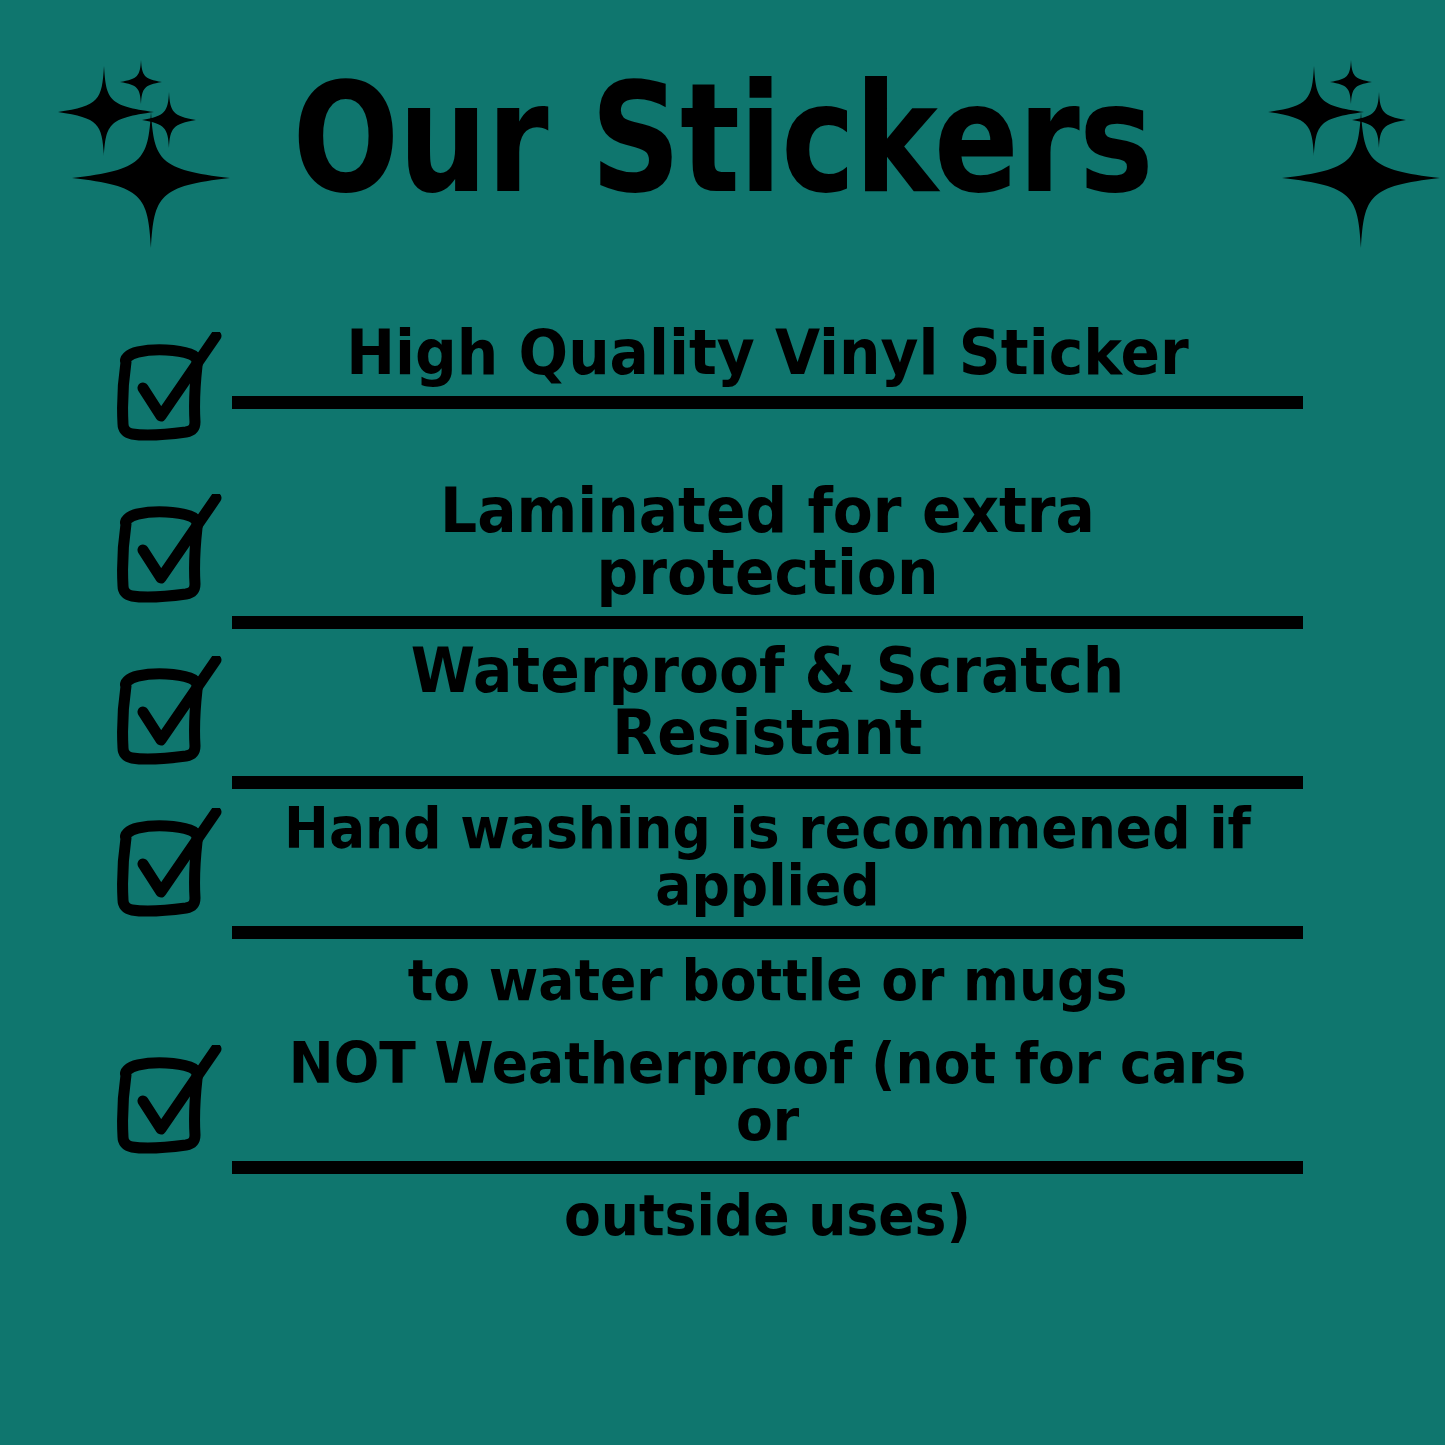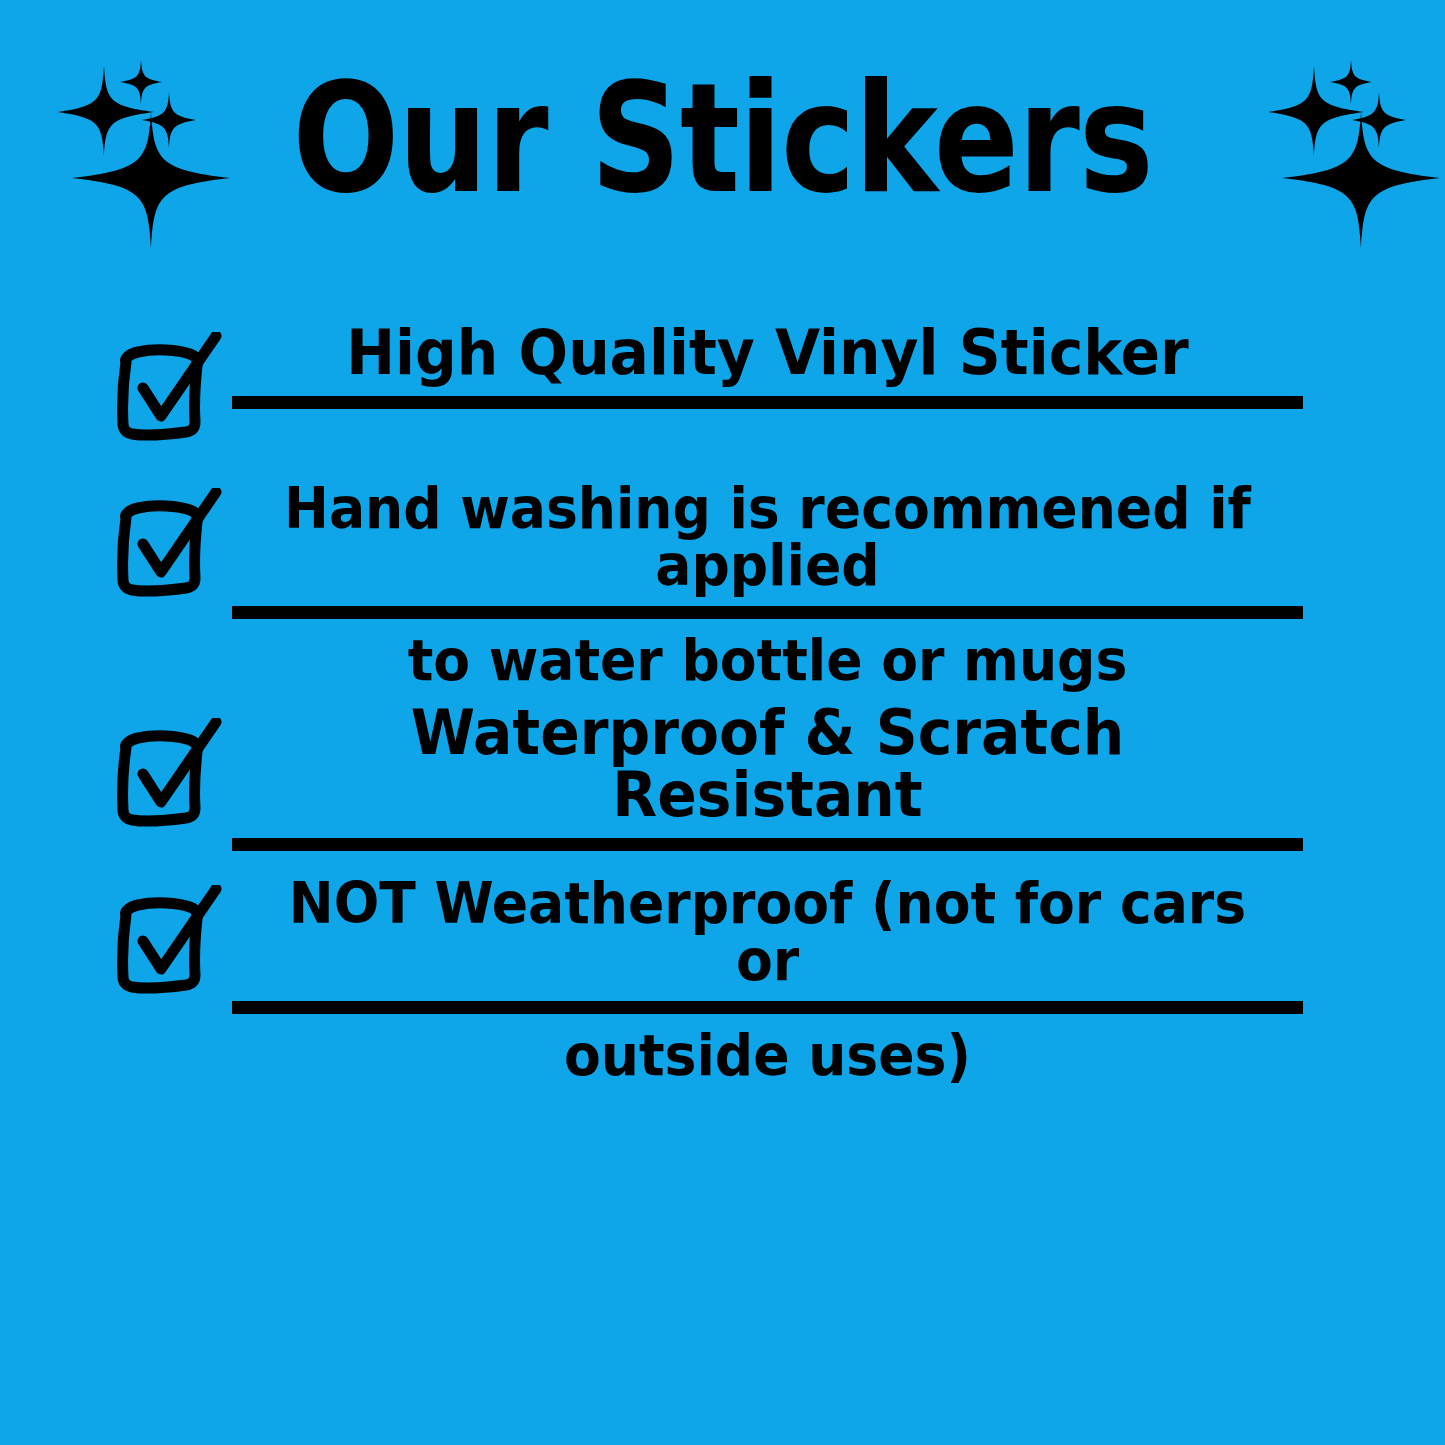--- a/index.html
+++ b/index.html
@@ -131,21 +131,21 @@
     line-height: 1.05;
     transform: scaleX(0.94);
     transform-origin: center center;
   }
   .item-4 .second-line { font-size: 57px; margin-top: 12px; }
   .item-6 .second-line { font-size: 57px; margin-top: 12px; }
 </style>
 </head>
 <body>
 
-<div id="poster" style="background: #0ea5e9; padding-left: 28px;">
+<div id="poster" style="background: #0f766e; padding-left: 28px;">
 
   <div class="sparkle-cluster left">
     <svg viewBox="0 0 180 200" xmlns="http://www.w3.org/2000/svg" aria-hidden="true">
 
       <path fill="#000" d="M93 60 C96 108 101 118 172 126 C101 134 96 144 93 196 C90 144 85 134 14 126 C85 118 90 108 93 60 Z"></path>
 
       <path fill="#000" d="M38 14 C40 48 43 54 88 60 C43 66 40 72 38 104 C36 72 33 66 -8 60 C33 54 36 48 38 14 Z" transform="translate(8,0)"></path>
 
       <path fill="#000" d="M83 8 C84 24 86 27 104 30 C86 33 84 36 83 52 C82 36 80 33 62 30 C80 27 82 24 83 8 Z"></path>
 
@@ -175,50 +175,63 @@
           <path d="M39 56 L57 84 L112 4" fill="none" stroke="#000" stroke-width="11" stroke-linecap="round" stroke-linejoin="round"></path>
         </svg>
       </div>
       <div class="item-body">
         <div class="item-text line-1">High Quality Vinyl Sticker</div>
         <div class="gap-after-rule"></div>
         <div class="item-rule"></div>
       </div>
     </div>
 
+    <div class="check-item item-2">
+      <div class="checkbox-icon">
+        <svg viewBox="0 0 118 110" xmlns="http://www.w3.org/2000/svg" aria-hidden="true">
+          <path d="M22 30 C20 28 24 22 34 20 C52 16 74 18 86 22 C92 24 94 28 93 34 C91 52 90 74 91 90 C91 96 88 99 82 100 C60 103 40 104 28 102 C22 101 19 97 19 92 C18 74 19 50 22 30 Z" fill="none" stroke="#000" stroke-width="11" stroke-linecap="round" stroke-linejoin="round"></path>
+          <path d="M39 56 L57 84 L112 4" fill="none" stroke="#000" stroke-width="11" stroke-linecap="round" stroke-linejoin="round"></path>
+        </svg>
+      </div>
+      <div class="item-body">
+        <div class="item-text line-1">Laminated for extra protection</div>
+        <div class="gap-after-rule"></div>
+        <div class="item-rule"></div>
+      </div>
+    </div>
+
+    <div class="check-item item-3">
+      <div class="checkbox-icon">
+        <svg viewBox="0 0 118 110" xmlns="http://www.w3.org/2000/svg" aria-hidden="true">
+          <path d="M22 30 C20 28 24 22 34 20 C52 16 74 18 86 22 C92 24 94 28 93 34 C91 52 90 74 91 90 C91 96 88 99 82 100 C60 103 40 104 28 102 C22 101 19 97 19 92 C18 74 19 50 22 30 Z" fill="none" stroke="#000" stroke-width="11" stroke-linecap="round" stroke-linejoin="round"></path>
+          <path d="M39 56 L57 84 L112 4" fill="none" stroke="#000" stroke-width="11" stroke-linecap="round" stroke-linejoin="round"></path>
+        </svg>
+      </div>
+      <div class="item-body">
+        <div class="item-text line-1">Waterproof &amp; Scratch Resistant</div>
+        <div class="gap-after-rule"></div>
+        <div class="item-rule"></div>
+      </div>
+    </div>
 
     <div class="check-item item-4">
       <div class="checkbox-icon">
         <svg viewBox="0 0 118 110" xmlns="http://www.w3.org/2000/svg" aria-hidden="true">
           <path d="M22 30 C20 28 24 22 34 20 C52 16 74 18 86 22 C92 24 94 28 93 34 C91 52 90 74 91 90 C91 96 88 99 82 100 C60 103 40 104 28 102 C22 101 19 97 19 92 C18 74 19 50 22 30 Z" fill="none" stroke="#000" stroke-width="11" stroke-linecap="round" stroke-linejoin="round"></path>
           <path d="M39 56 L57 84 L112 4" fill="none" stroke="#000" stroke-width="11" stroke-linecap="round" stroke-linejoin="round"></path>
         </svg>
       </div>
       <div class="item-body">
         <div class="item-text line-1">Hand washing is recommened if applied</div>
         <div class="gap-after-rule"></div>
         <div class="item-rule"></div>
         <div class="second-line">to water bottle or mugs</div>
       </div>
     </div>
 
-    <div class="check-item item-3">
-      <div class="checkbox-icon">
-        <svg viewBox="0 0 118 110" xmlns="http://www.w3.org/2000/svg" aria-hidden="true">
-          <path d="M22 30 C20 28 24 22 34 20 C52 16 74 18 86 22 C92 24 94 28 93 34 C91 52 90 74 91 90 C91 96 88 99 82 100 C60 103 40 104 28 102 C22 101 19 97 19 92 C18 74 19 50 22 30 Z" fill="none" stroke="#000" stroke-width="11" stroke-linecap="round" stroke-linejoin="round"></path>
-          <path d="M39 56 L57 84 L112 4" fill="none" stroke="#000" stroke-width="11" stroke-linecap="round" stroke-linejoin="round"></path>
-        </svg>
-      </div>
-      <div class="item-body">
-        <div class="item-text line-1">Waterproof &amp; Scratch Resistant</div>
-        <div class="gap-after-rule"></div>
-        <div class="item-rule"></div>
-      </div>
-    </div>
-
 
     <div class="check-item item-6">
       <div class="checkbox-icon">
         <svg viewBox="0 0 118 110" xmlns="http://www.w3.org/2000/svg" aria-hidden="true">
           <path d="M22 30 C20 28 24 22 34 20 C52 16 74 18 86 22 C92 24 94 28 93 34 C91 52 90 74 91 90 C91 96 88 99 82 100 C60 103 40 104 28 102 C22 101 19 97 19 92 C18 74 19 50 22 30 Z" fill="none" stroke="#000" stroke-width="11" stroke-linecap="round" stroke-linejoin="round"></path>
           <path d="M39 56 L57 84 L112 4" fill="none" stroke="#000" stroke-width="11" stroke-linecap="round" stroke-linejoin="round"></path>
         </svg>
       </div>
       <div class="item-body">
         <div class="item-text line-1">NOT Weatherproof (not for cars or</div>

